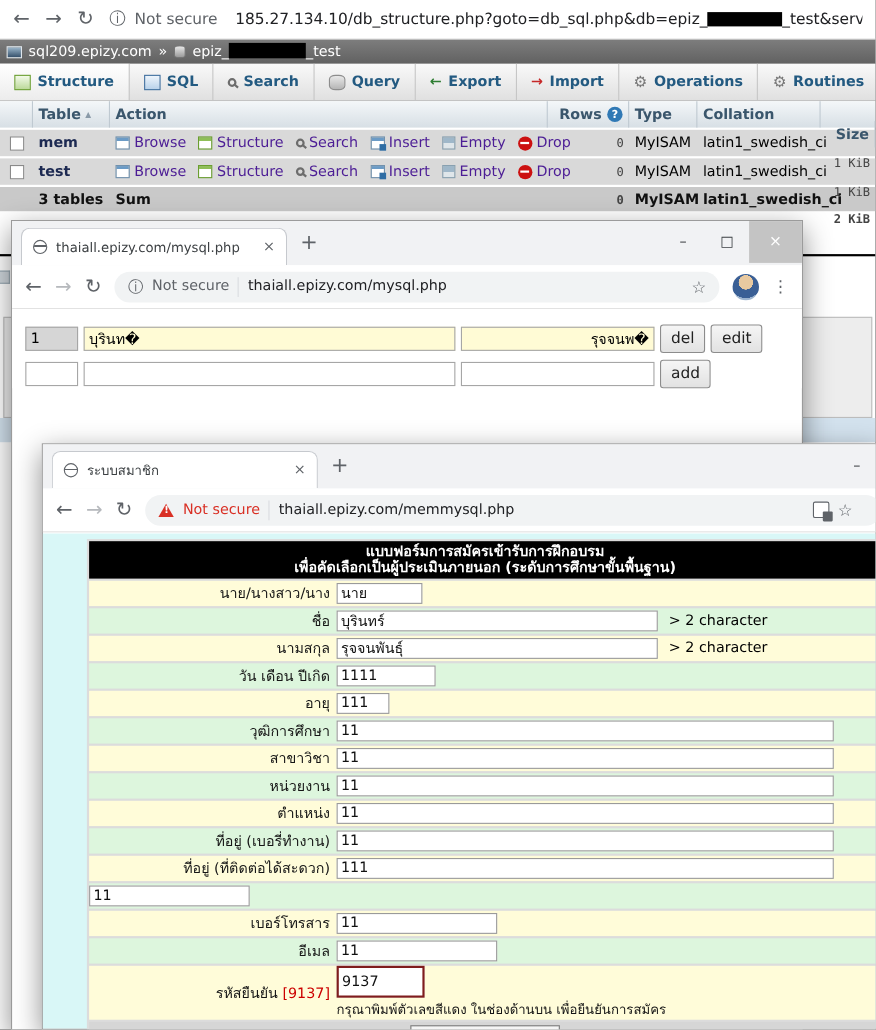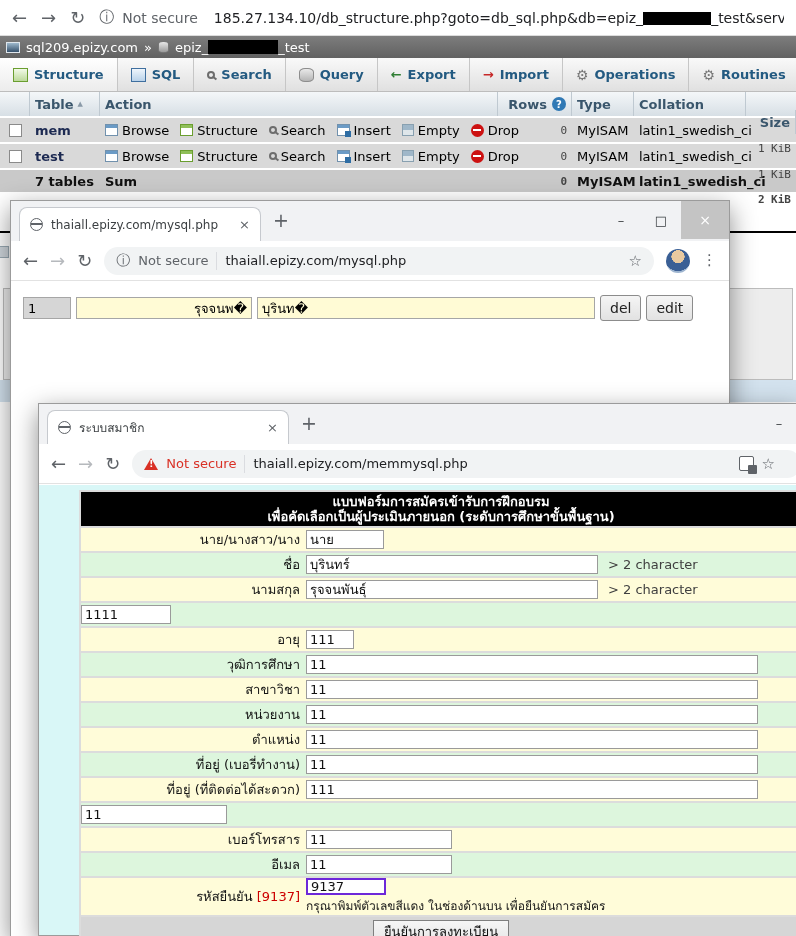--- a/index.html
+++ b/index.html
@@ -40,21 +40,21 @@
   .c2{width:70px;}
   .c3{width:398px;}
   .c4{width:74px;justify-content:flex-end;}
   .c5{width:62px;}
   .c6{width:112px;}
   .c7{width:50px;justify-content:flex-end;margin-top:36px;}
   .prow{display:flex;height:24px;background:#d9d9d9;margin-top:2px;align-items:center;}
   .prow>span{padding:0 5px;display:flex;align-items:center;height:100%;}
   .prow>.c4{justify-content:flex-end;} .prow>.c7{justify-content:flex-end;}
   .tname{font-weight:bold;color:#1d2a52;}
-  .alink{display:inline-flex;align-items:center;gap:4px;color:#000000;margin-right:11px;cursor:pointer;}
+  .alink{display:inline-flex;align-items:center;gap:4px;color:#4c1d95;margin-right:11px;cursor:pointer;}
   .num,.size{font-family:"DejaVu Sans Mono","Liberation Mono",monospace;font-size:11px;color:#444;}
   .psum{display:flex;height:22px;background:#c9c9c9;margin-top:2px;align-items:center;font-weight:bold;color:#111;}
   .psum>span{padding:0 5px;display:flex;align-items:center;height:100%;}
   .psum>.c4,.psum>.c7{justify-content:flex-end;}
   .cb{width:13px;height:13px;background:#fff;border:1px solid #8a8a8a;display:inline-block;}
   .sort{font-size:7px;color:#8a9aa8;margin-left:4px;}
   .help{width:14px;height:14px;border-radius:50%;background:#3079b5;color:#fff;font-size:10px;font-weight:bold;display:inline-flex;align-items:center;justify-content:center;margin-left:5px;}
   
   .ai{display:inline-block;}
   .ai-browse,.ai-structure,.ai-insert{width:13px;height:12px;border:1px solid #7191ad;background:linear-gradient(#6b9bc6 0 3px,#fff 3px);}
@@ -110,22 +110,22 @@
   .ftable{position:absolute;left:40px;top:5px;width:724px;background:#dcdcdc;padding:2px;}
   .fheader{background:#000;color:#fff;text-align:center;font-size:13px;font-weight:bold;line-height:15px;padding:2px 0;}
   .frow{display:flex;margin-top:2px;min-height:23px;align-items:center;}
   .fbody .frow:nth-child(odd){background:#fffcd9;}
   .fbody .frow:nth-child(even){background:#ddf6dd;}
   .vrow{background:#fffcd9;min-height:33px;margin-top:2px;display:flex;align-items:center;}
   .flabel{width:225px;text-align:right;padding-right:6px;font-size:13px;color:#151515;}
   .fvalue{flex:1;display:flex;align-items:center;gap:10px;padding:1px 0;}
   .finput{height:19px;border:1px solid #9a9a9a;font-size:13px;padding:0 3px;background:#fff;color:#111;}
   .w-title{width:78px;} .w-name{width:292px;} .w-birth{width:90px;} .w-age{width:48px;}
-  .w-long{width:452px;} .w-mid{width:146px;} .w-code{width:80px;border:2px solid #6d28d9;height:17px;}
-  .fnote{font-size:13px;color:#404040;}
+  .w-long{width:452px;} .w-mid{width:146px;} .w-code{width:80px;border:2px solid #7f1d1d;height:29px;}
+  .fnote{font-size:13px;color:#000000;}
   .vcol{flex:1;display:flex;flex-direction:column;align-items:flex-start;justify-content:center;}
   .vnote{font-size:12px;color:#151515;margin-top:1px;}
   .vcode{color:#cc0000;}
   .fbtnrow{background:#d6d6d6;margin-top:2px;height:29px;display:flex;align-items:center;justify-content:center;}
   .submitbtn{height:24px;padding:0 10px;background:linear-gradient(#f6f6f6,#e6e6e6);border:1px solid #7f7f7f;font-size:13px;color:#111;}
 </style>
 </head>
 <body>
 
 <div class="screen">
@@ -271,21 +271,21 @@
           </span>
       </span>
       <span class="c4 num">0</span>
       <span class="c5">MyISAM</span>
       <span class="c6">latin1_swedish_ci</span>
       <span class="c7 size">1 KiB</span>
     </div>
 
     <div class="psum">
       <span class="c1"></span>
-      <span class="c2">7 tables</span>
+      <span class="c2">3 tables</span>
       <span class="c3">Sum</span>
       <span class="c4 num" style="font-weight:bold">0</span>
       <span class="c5">MyISAM</span>
       <span class="c6">latin1_swedish_ci</span>
       <span class="c7 size" style="font-weight:bold">2 KiB</span>
     </div>
   </div>
 
   <div class="bg-blackline"></div>
   <div class="bg-printfrag"></div>
@@ -316,24 +316,30 @@
         <span class="vdiv"></span>
         <span class="urltext">thaiall.epizy.com/mysql.php</span>
         <span style="margin-left:auto;font-size:15px">☆</span>
       </div>
       <span class="avatar"></span>
       <span class="navic" style="font-size:15px">⋮</span>
     </div>
     <div class="p1content">
       <div class="rec">
         <input class="ri ri-id" value="1" style="">
+        <input class="ri ri-name" value="บุรินท�" style="">
         <input class="ri ri-sur" value="รุจจนพ�" style="">
-        <input class="ri ri-name" value="บุรินท�" style="">
         <button class="pbtn">del</button>
         <button class="pbtn">edit</button>
+      </div>
+      <div class="rec">
+        <input class="ri ri-id" style="background: rgb(255, 255, 255);">
+        <input class="ri ri-name" style="background: rgb(255, 255, 255);">
+        <input class="ri ri-sur" style="background: rgb(255, 255, 255);">
+        <button class="pbtn">add</button>
       </div>
     </div>
   </div>
 
   <div class="win win2">
     <div class="tbar">
       <div class="ctab">
         <span class="globe"></span>
         <span>ระบบสมาชิก</span>
         <span class="tabclose">×</span>
@@ -377,20 +383,21 @@
               </div>
           </div>
           <div class="frow">
             <div class="flabel">นามสกุล</div>
             <div class="fvalue">
                 <input class="finput w-name" value="รุจจนพันธุ์" style="">
                 <span class="fnote">&gt; 2 character</span>
               </div>
           </div>
           <div class="frow">
+            <div class="flabel">วัน เดือน ปีเกิด</div>
             <div class="fvalue">
                 <input class="finput w-birth" value="1111" style="">
               </div>
           </div>
           <div class="frow">
             <div class="flabel">อายุ</div>
             <div class="fvalue">
                 <input class="finput w-age" value="111" style="">
               </div>
           </div>

